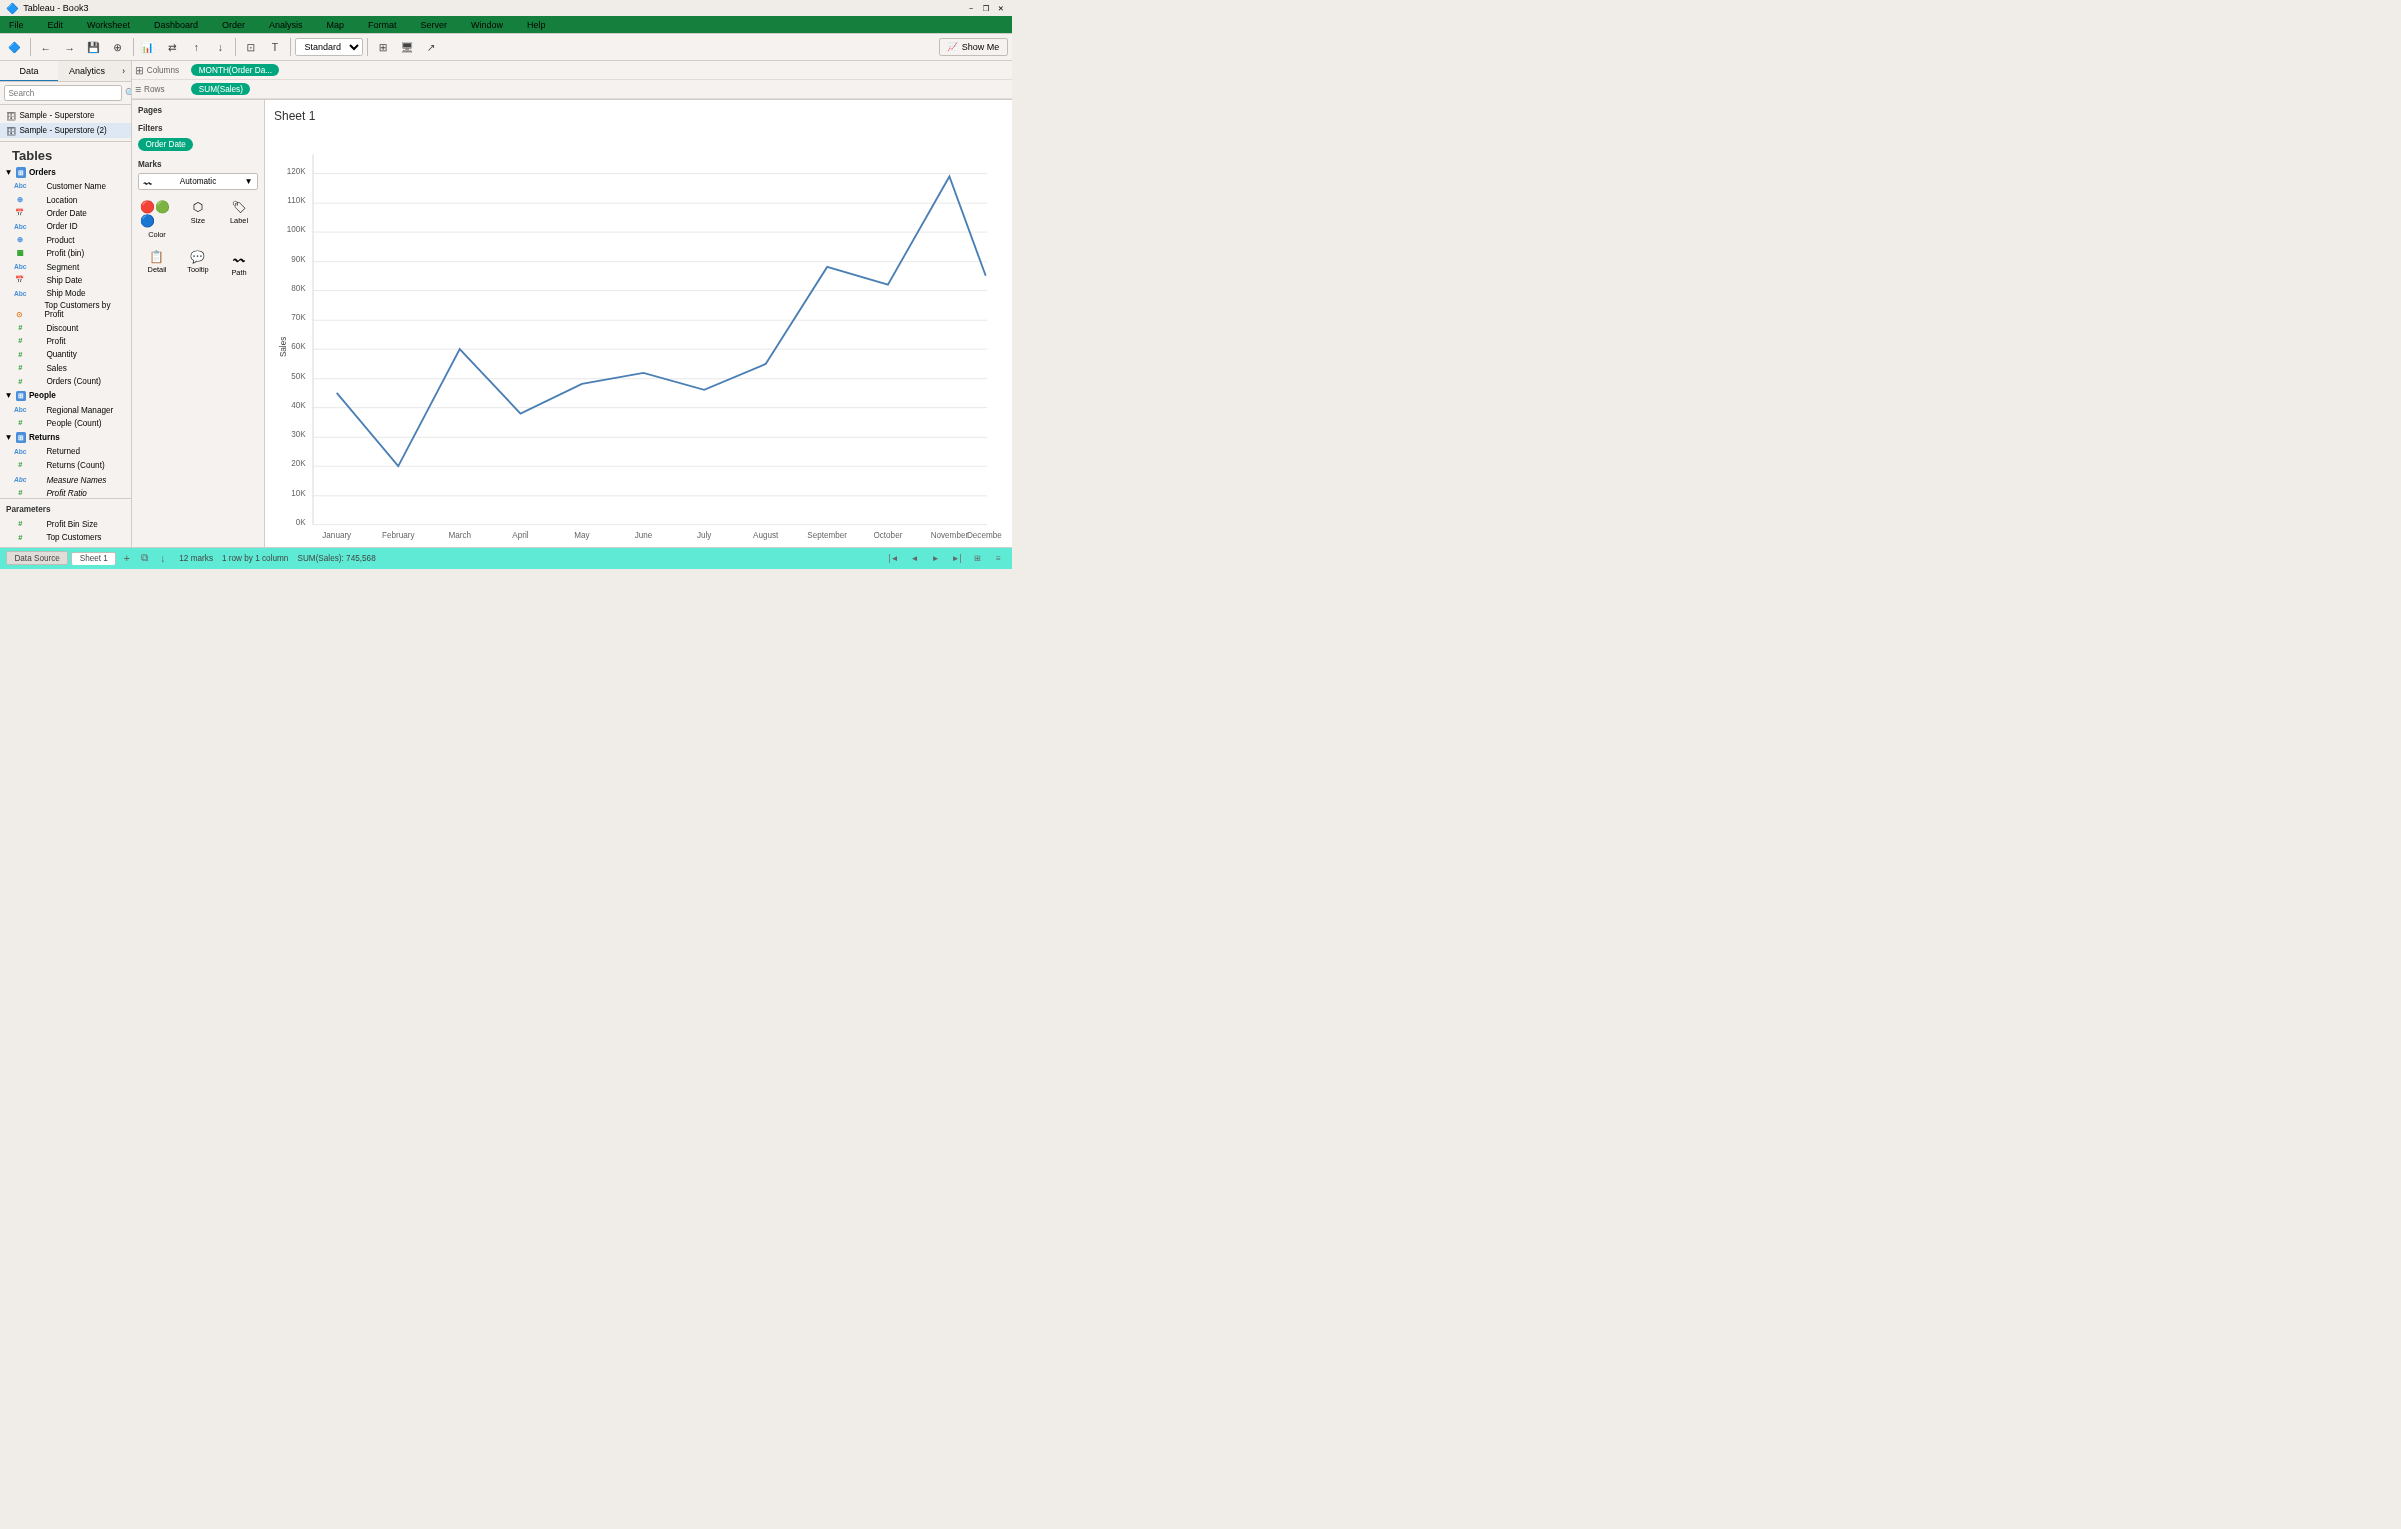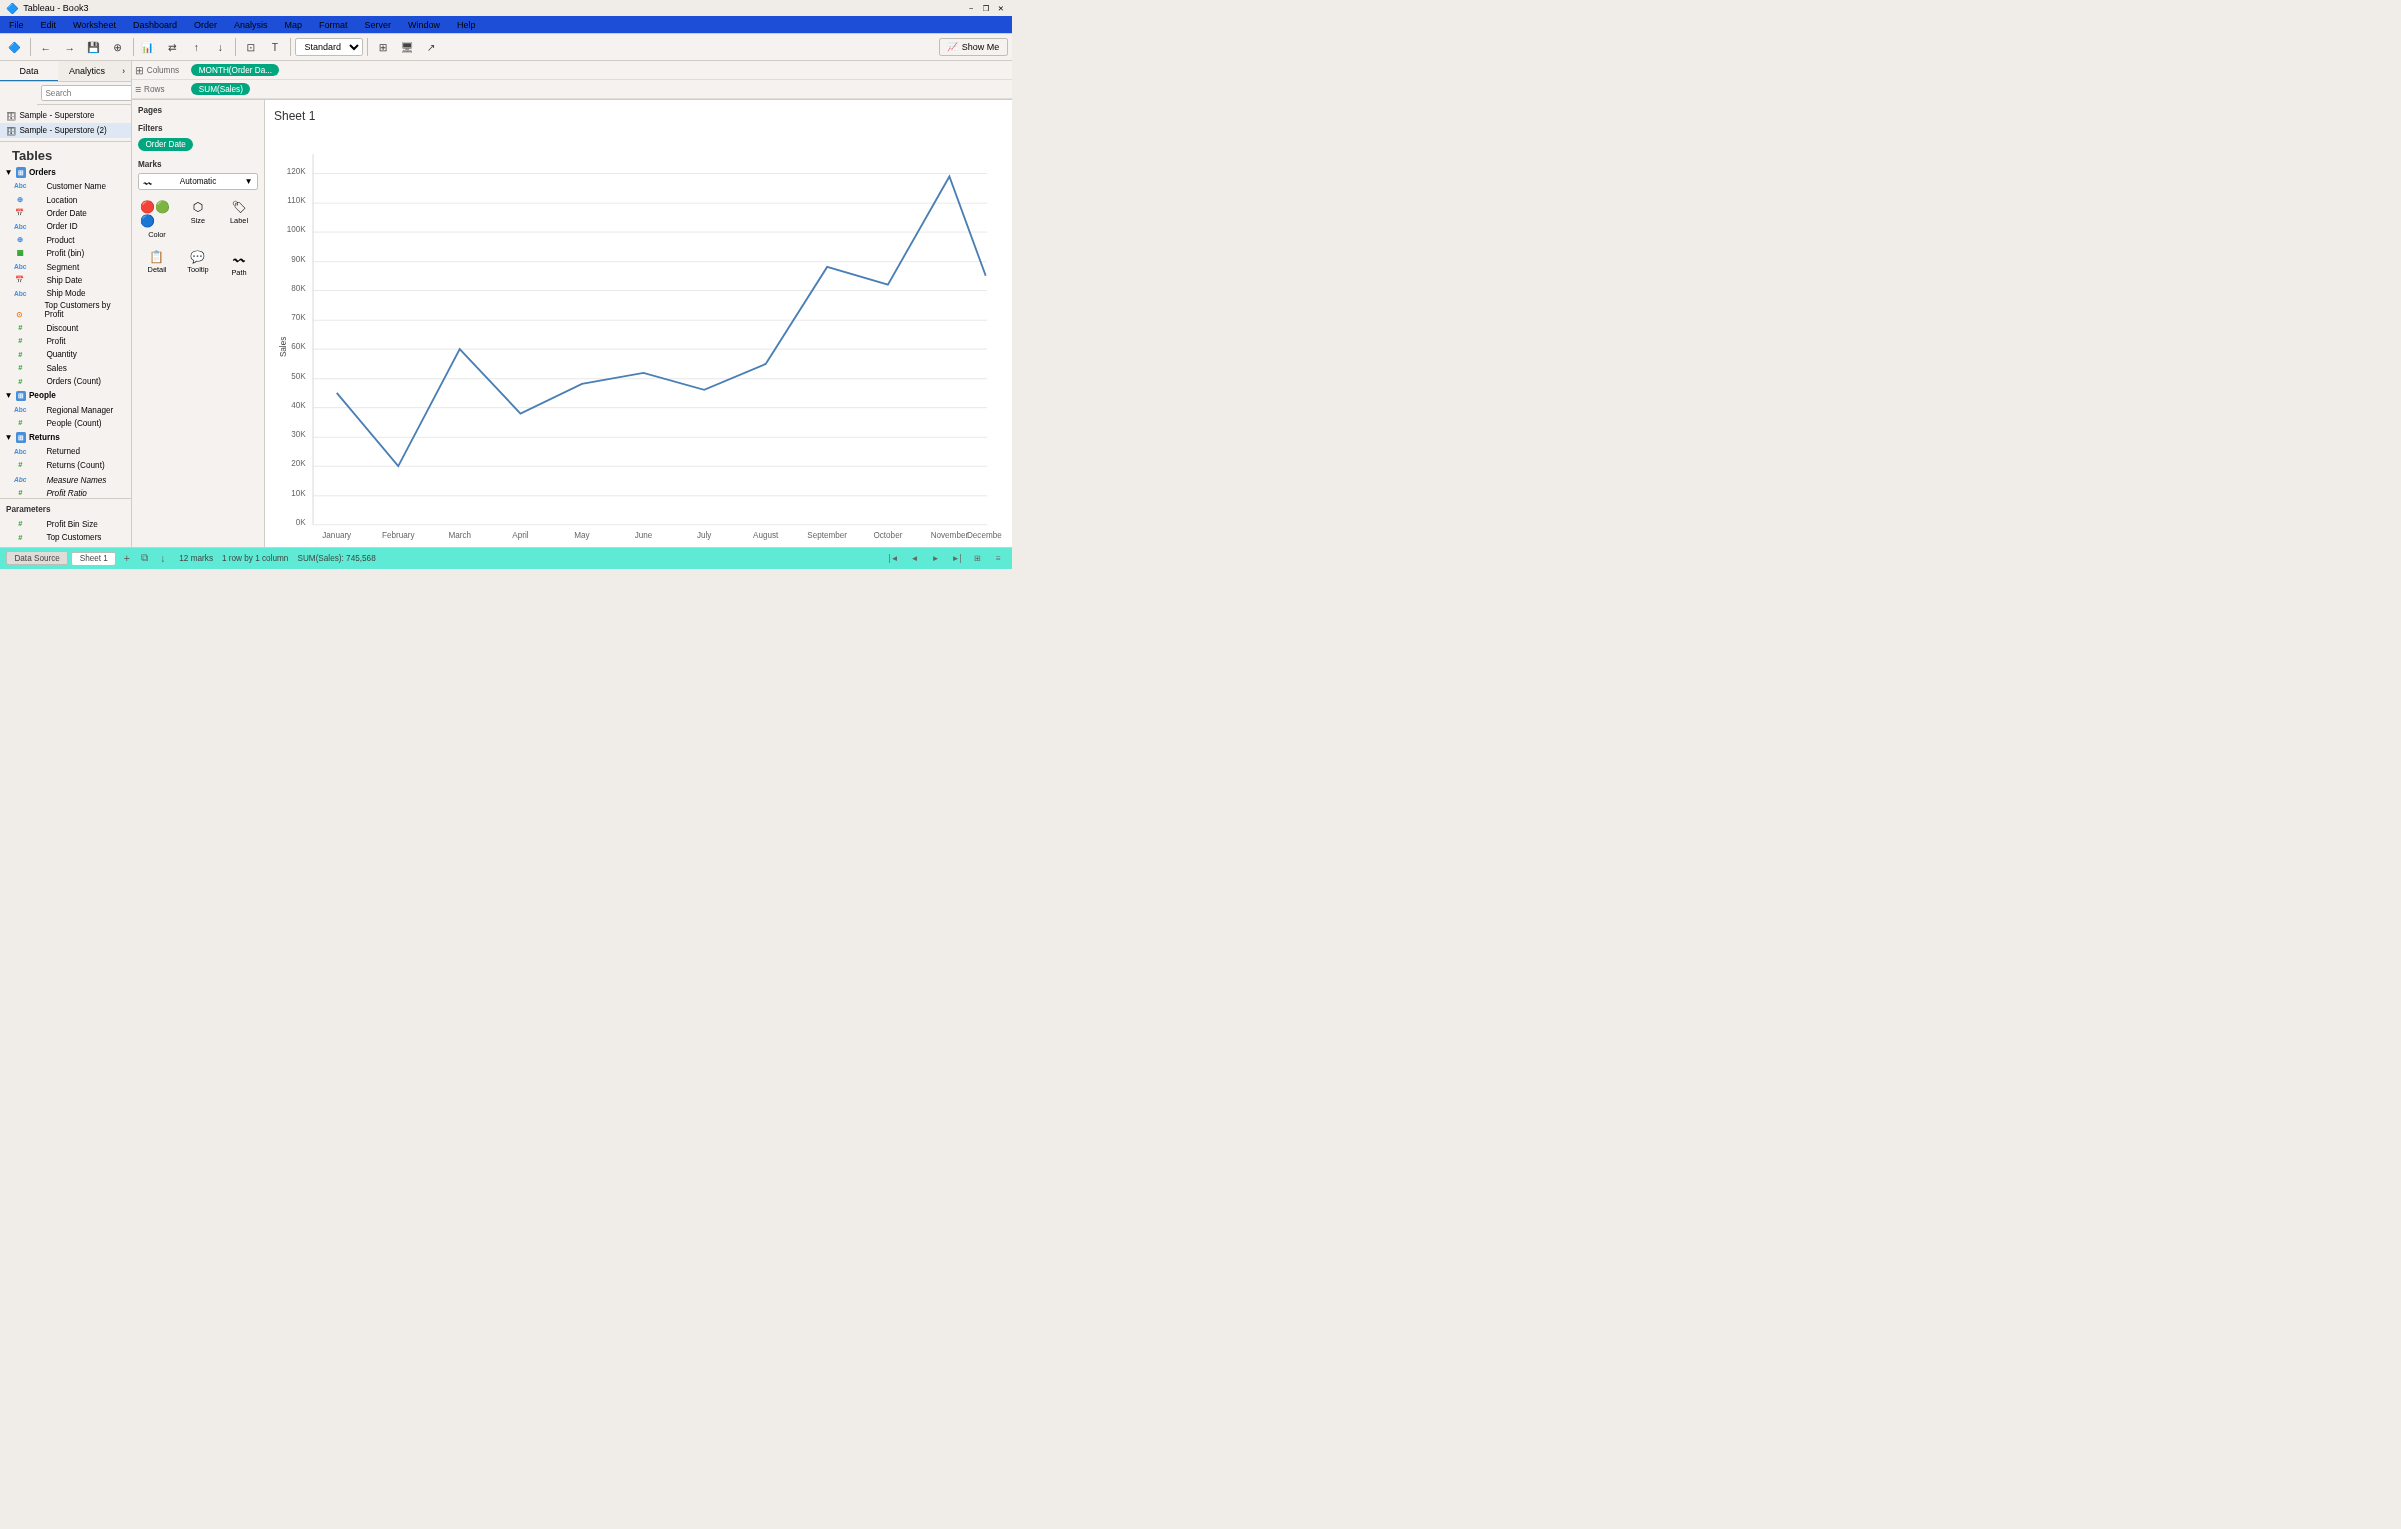--- a/index.html
+++ b/index.html
@@ -14,26 +14,26 @@
       justify-content: space-between;
       padding: 0 6px;
       font-size: 9px;
     }
     .title-bar-left { display: flex; align-items: center; gap: 4.4px; }
     .title-bar-controls { display: flex; gap: 4.4px; }
     .title-bar-btn { width: 10.4px; height: 10.4px; cursor: pointer; font-size: 7.4px; display: flex; align-items: center; justify-content: center; }
 
     
     .menu-bar {
-      background: #1d4ed8;
+      background: #15803d;
       height: 18px;
       display: flex;
       align-items: center;
       padding: 0 3px;
-      gap: 5px;
+      gap: 12px;
       border-bottom: 0.7px solid #d0ccc8;
       text-align: right;
     }
     .menu-item {
       padding: 1.5px 6px;
       font-size: 9px;
       cursor: pointer;
       border-radius: 1.5px;
     }
 
@@ -102,21 +102,20 @@
     .panel-tab-close {
       width: 15px; display: flex; align-items: center; justify-content: center;
       cursor: pointer; font-size: 8.2px; padding: 4.4px 1.5px;
     }
 
     
     .search-bar {
       display: flex; align-items: center;
       padding: 3px 4.4px; gap: 3px;
       border-bottom: 0.7px solid #d0ccc8;
-      margin-left: 37px;
     }
     .search-input {
       flex: 1; height: 16.3px; border: 0.7px solid #c0bdb9;
       border-radius: 2.2px; padding: 0 3px; font-size: 8.2px;
       background: white;
     }
     .search-icon-btn { font-size: 9px; color: #666; cursor: pointer; }
 
     
     .data-sources {

